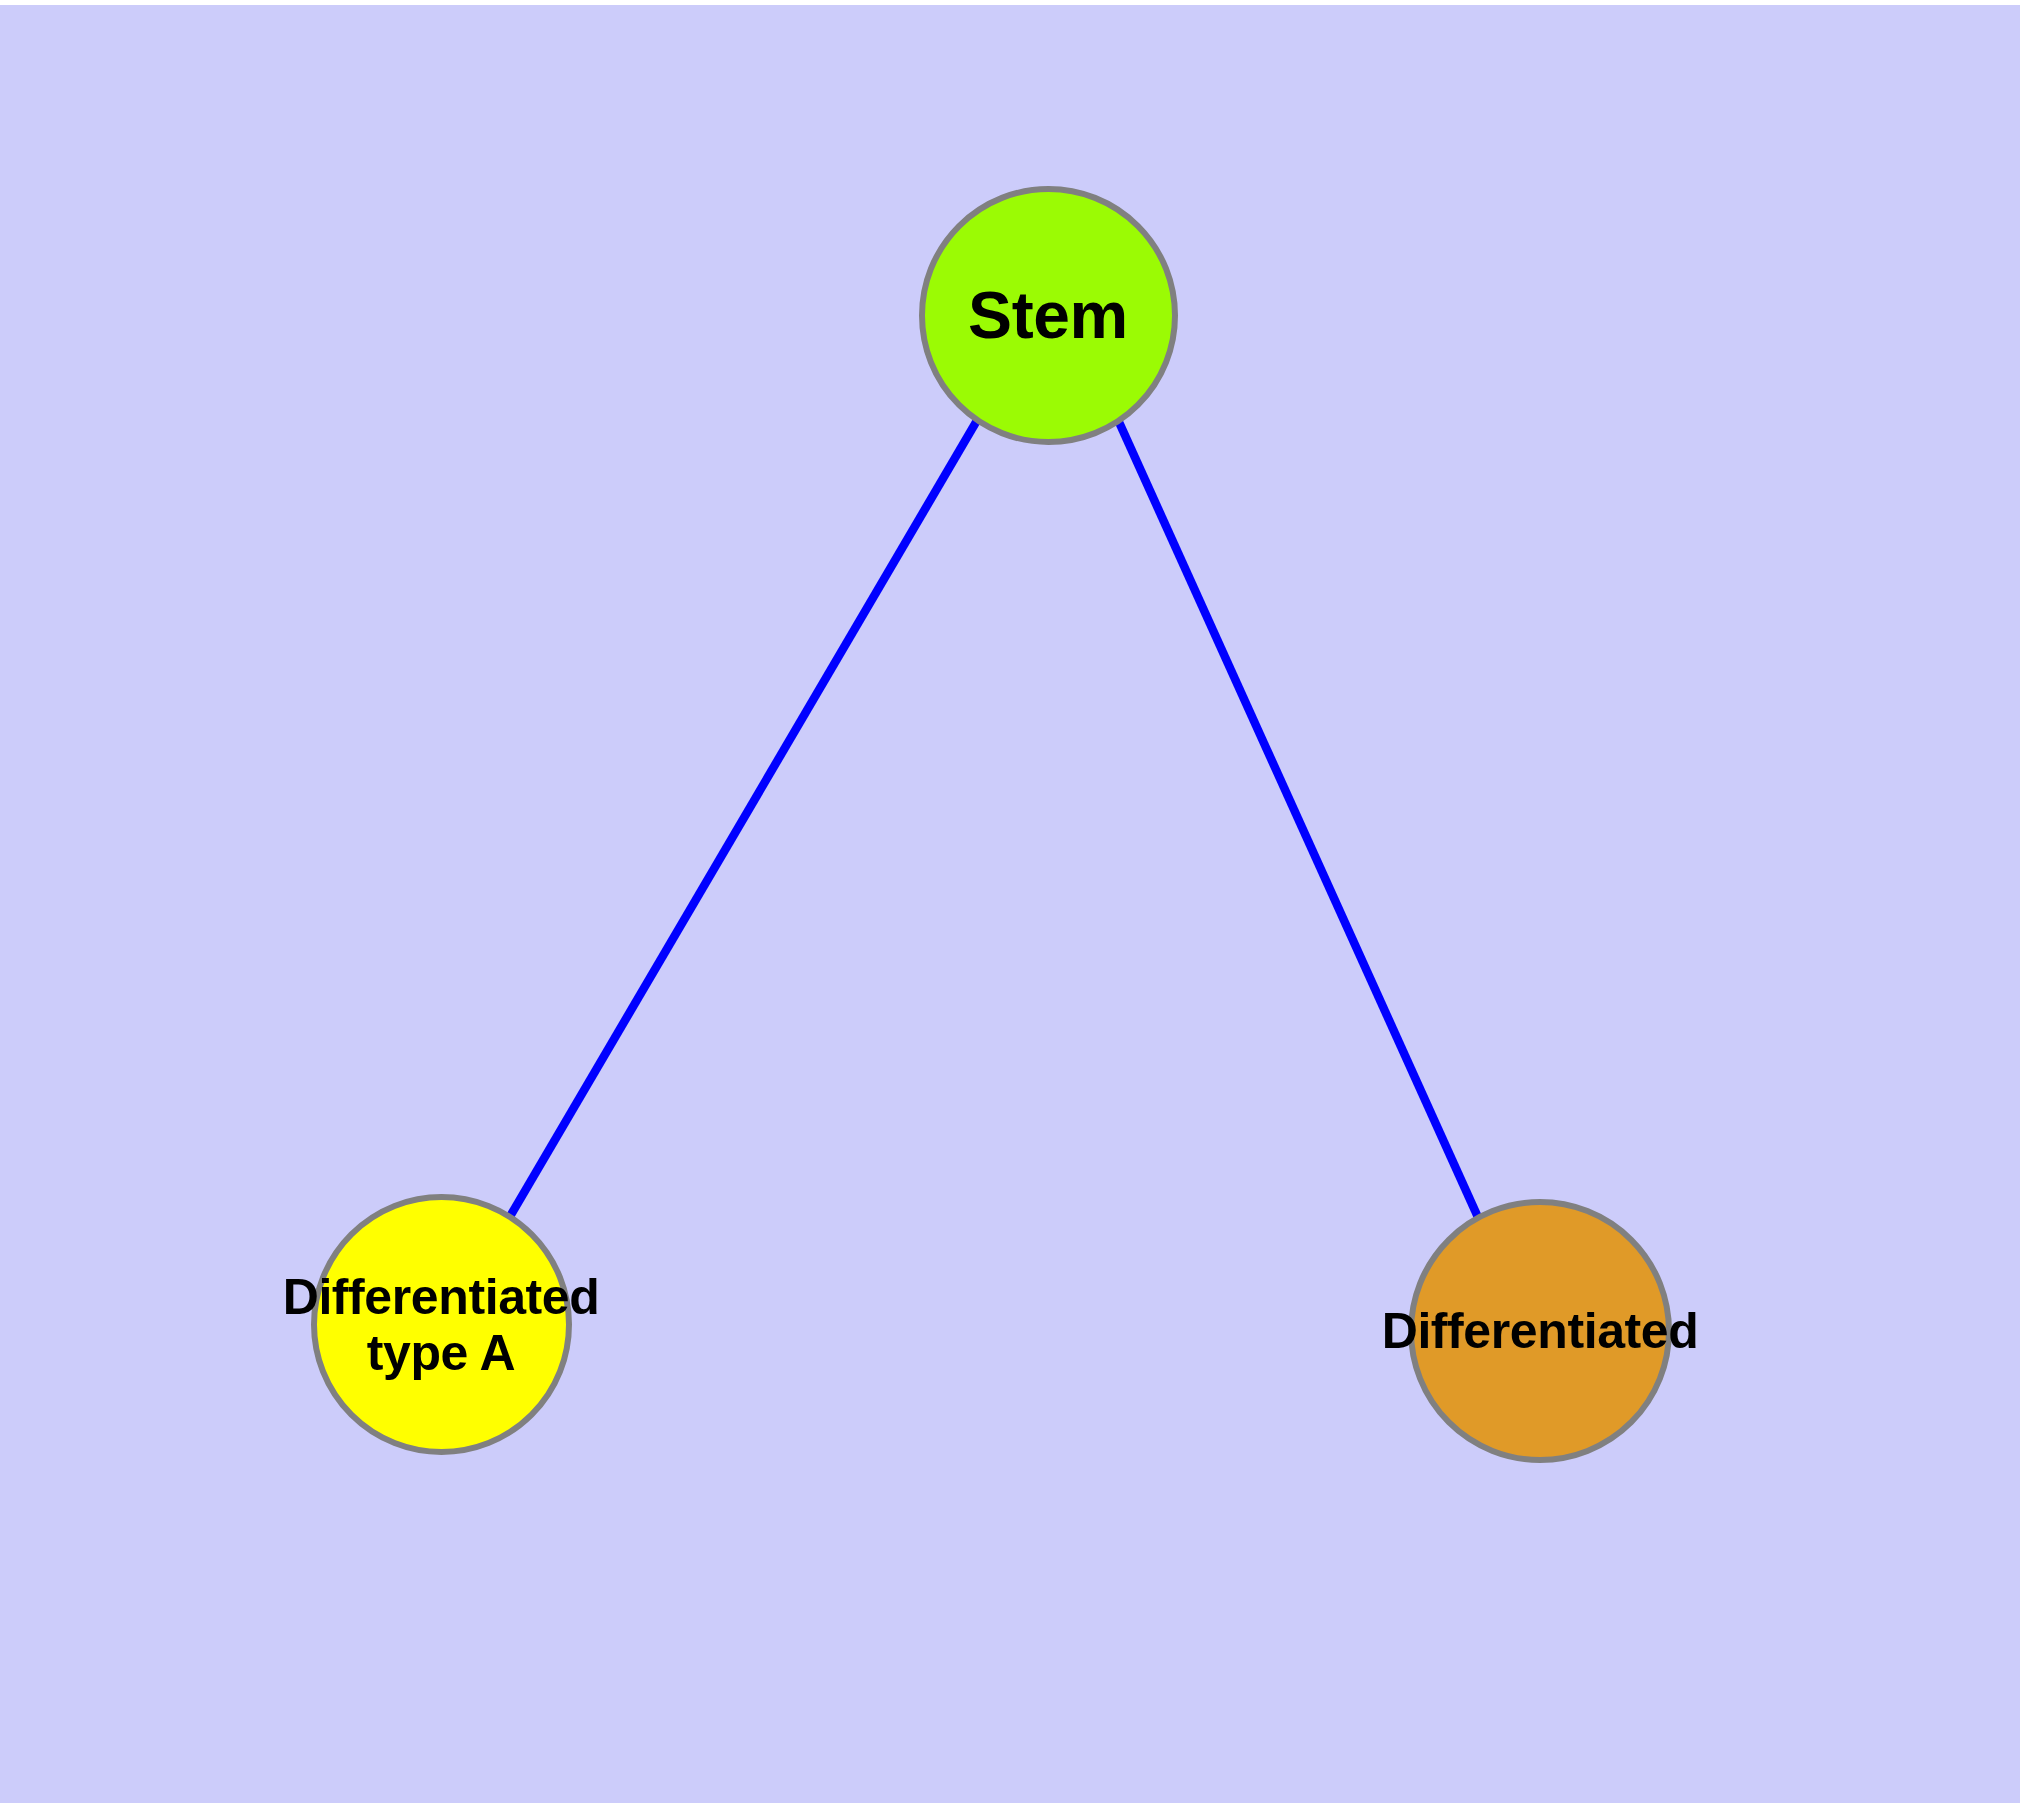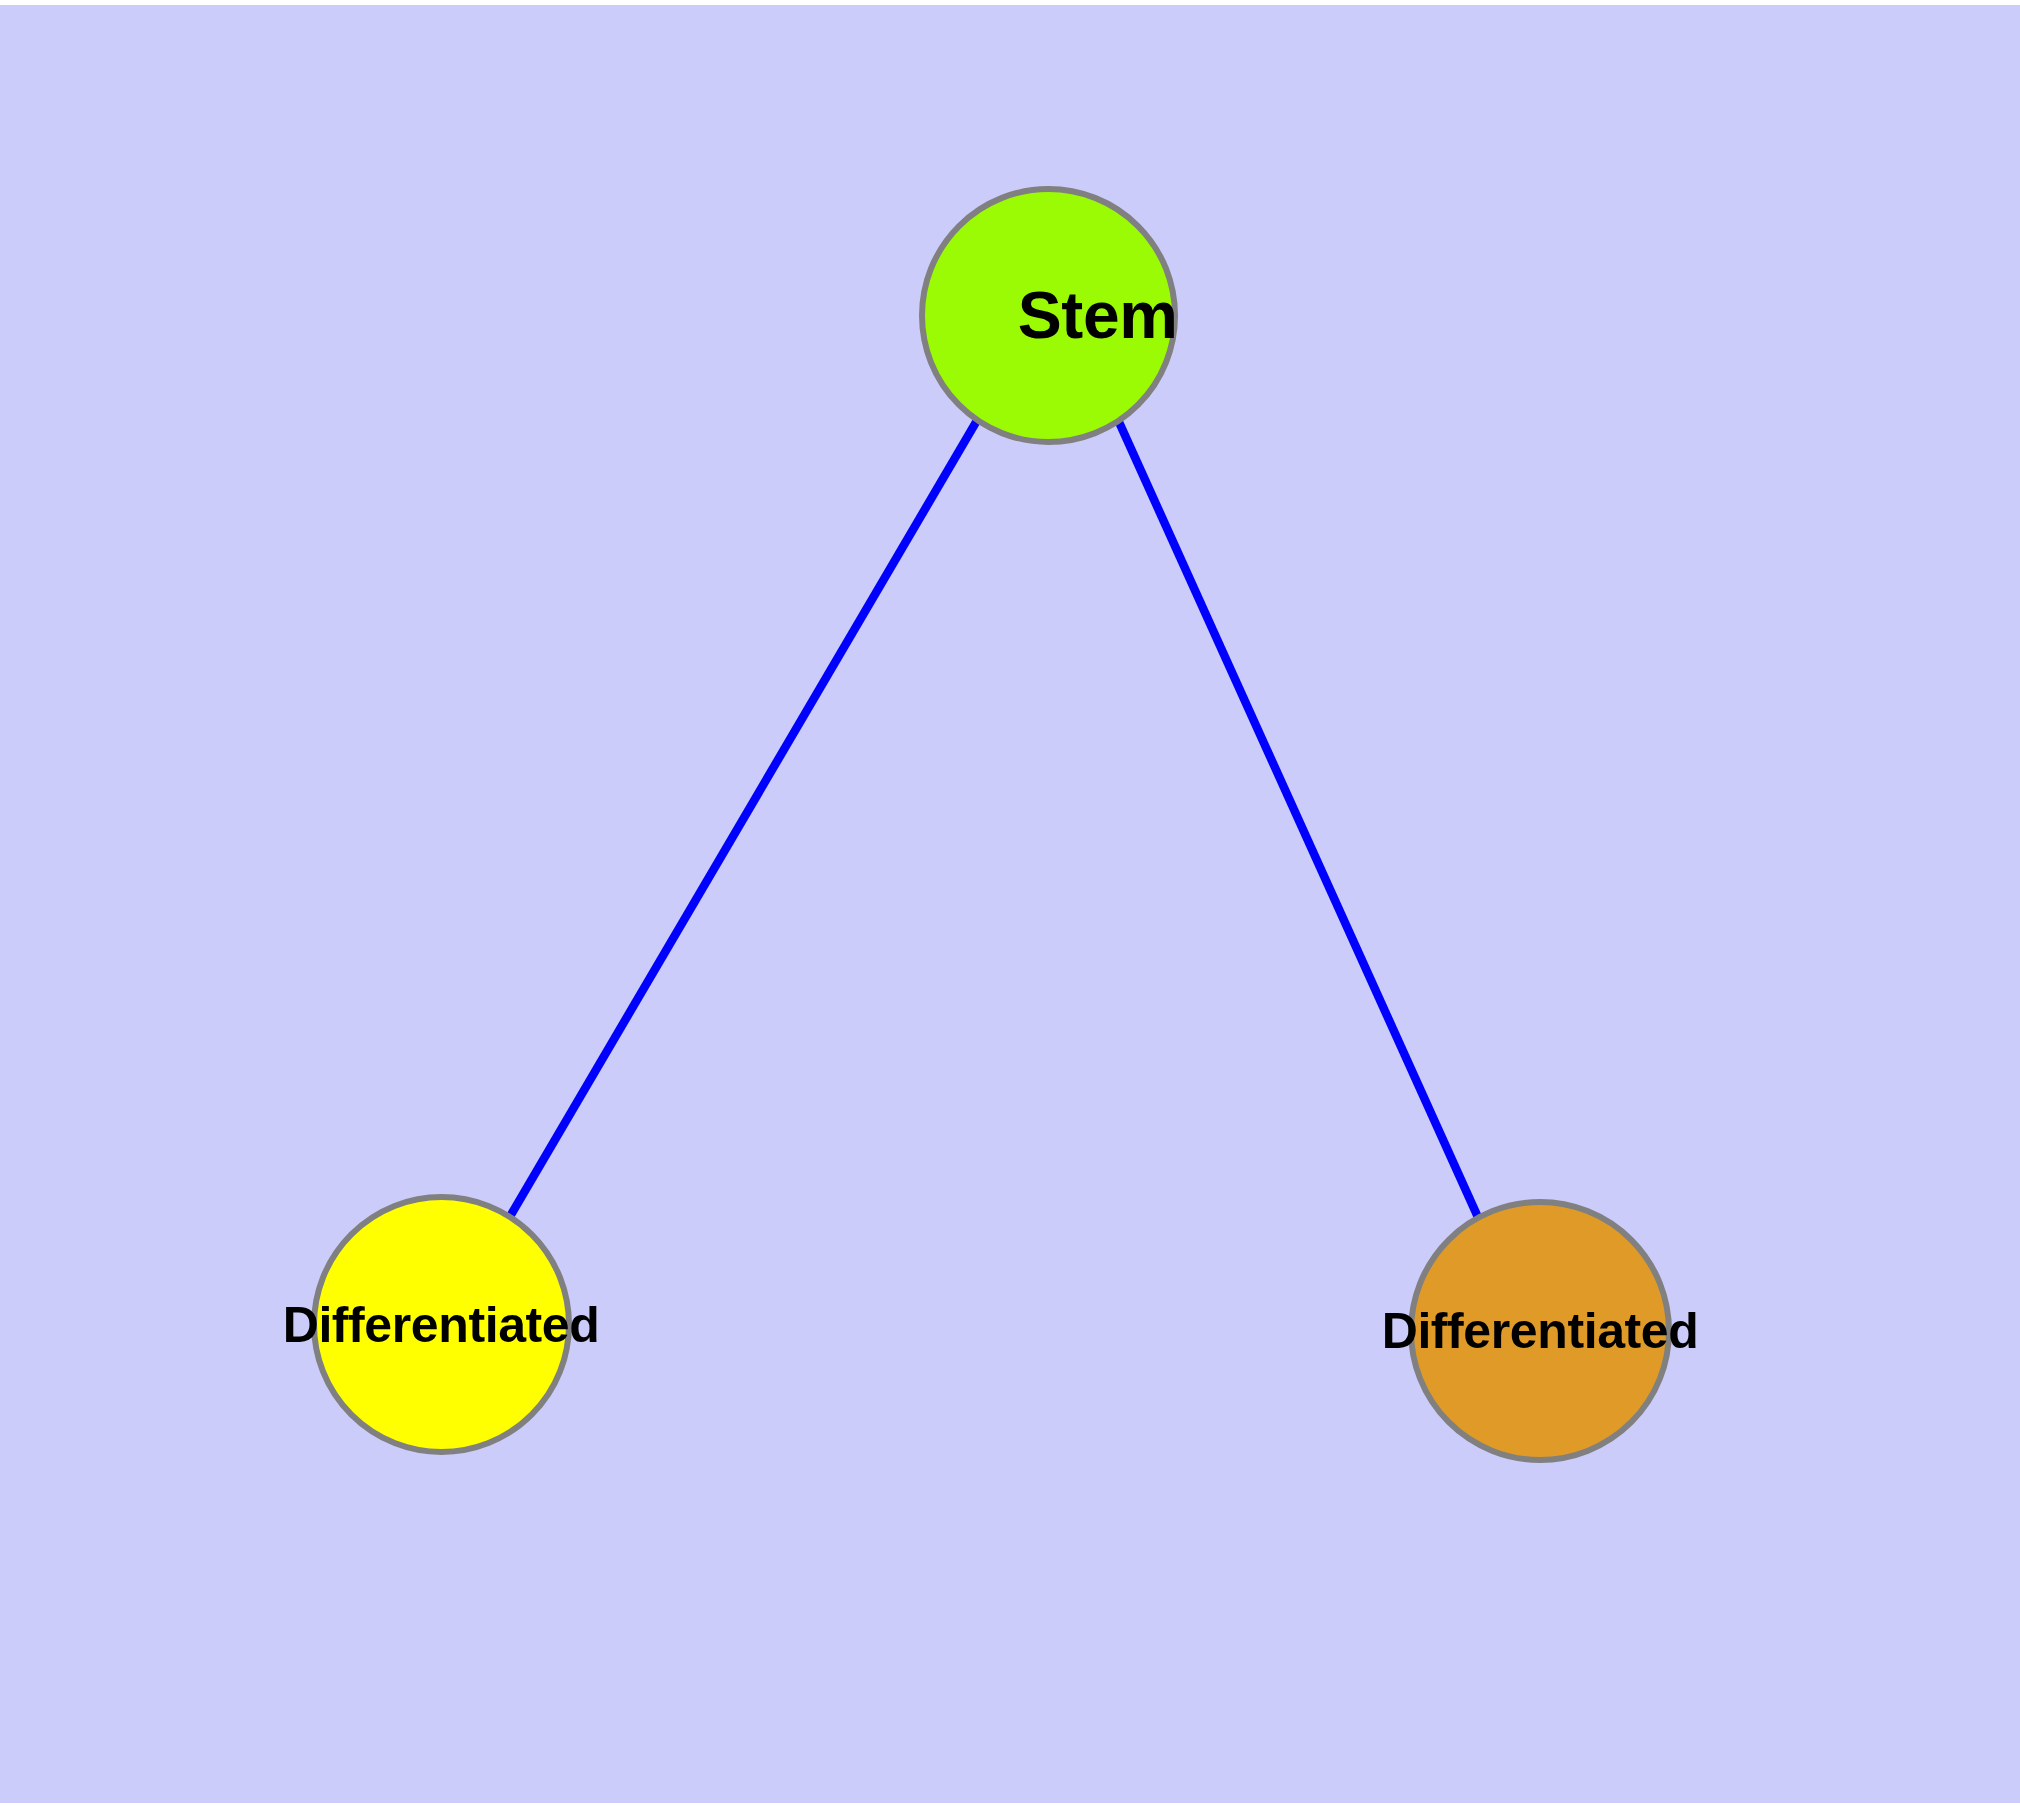--- a/index.html
+++ b/index.html
@@ -85,31 +85,32 @@
 
 <div id="canvas">
 
   <div id="plot-area"></div>
 
   <svg id="graph-svg" viewBox="0 0 2384 2138">
     <line x1="1152" y1="497" x2="601" y2="1436" stroke="#0000ff" stroke-width="10" stroke-linecap="butt"></line>
     <line x1="1320" y1="498" x2="1744" y2="1437" stroke="#0000ff" stroke-width="10" stroke-linecap="butt"></line>
   </svg>
 
-  <div class="node-group node-stem" style="left:1048px; top:315px; width:259px; height:259px;justify-content:flex-end;">
+  <div class="node-group node-stem" style="left:1048px; top:315px; width:259px; height:259px;">
     <div class="node-circle"></div>
     <div class="node-label">
       <div>Stem</div>
     </div>
   </div>
 
   <div class="node-group node-typea" style="left:441px; top:1324px; width:261px; height:261px;">
     <div class="node-circle"></div>
     <div class="node-label">
       <div>Differentiated</div>
+      <div>type A</div>
     </div>
   </div>
 
   <div class="node-group node-typeb" style="left:1540px; top:1331px; width:264px; height:264px;">
     <div class="node-circle"></div>
     <div class="node-label">
       <div>Differentiated</div>
     </div>
   </div>
 

